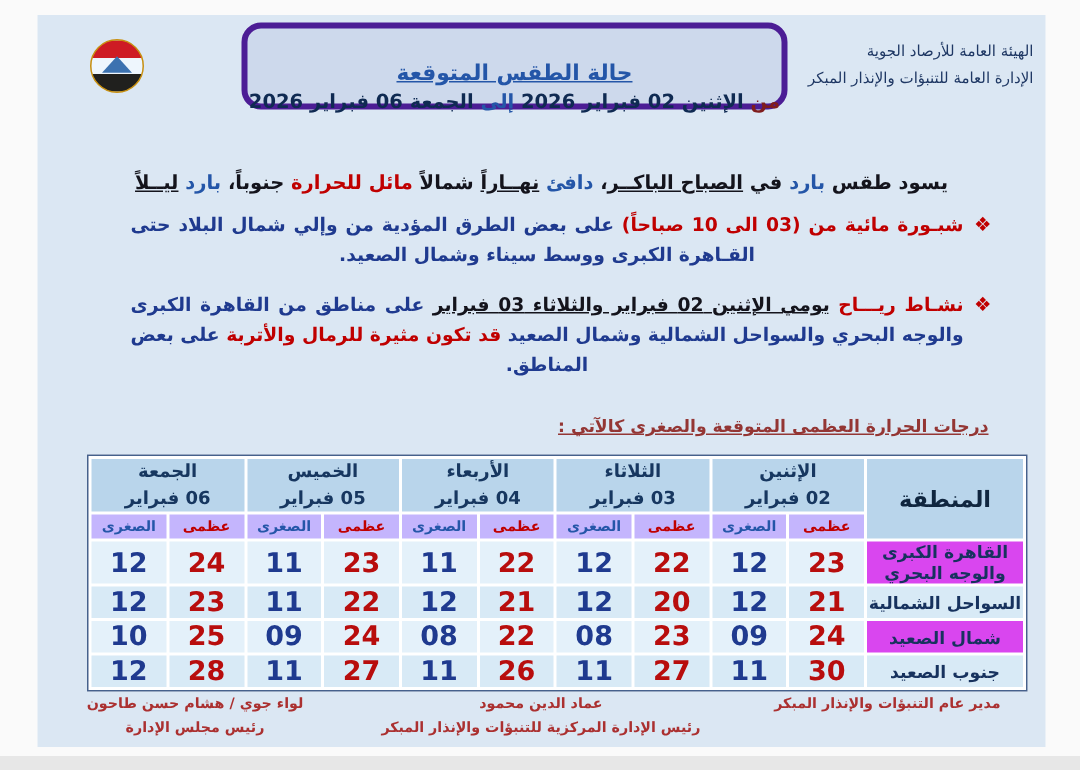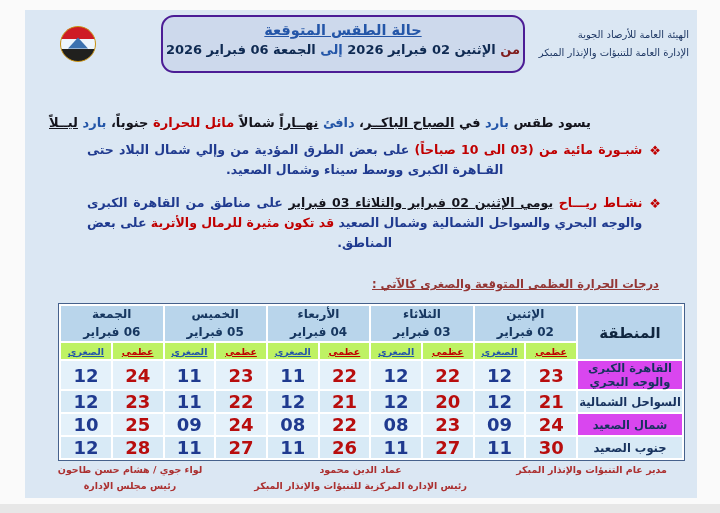--- a/index.html
+++ b/index.html
@@ -17,27 +17,27 @@
   .mountain{position:absolute;left:50%;top:46%;transform:translate(-50%,-50%);
             width:0;height:0;border-left:10px solid transparent;border-right:10px solid transparent;
             border-bottom:11px solid #3c72b0;}
 
   
   .org{position:absolute;right:8px;top:16px;width:178px;
        color:#1f3864;font-size:10px;font-weight:normal;line-height:1.75;}
 
   
   .titlebox{position:absolute;left:136px;top:5px;width:364px;height:58px;background:#cdd9ec;
-            border:2px solid #4c1d95;border-radius:13px;text-align:center;padding-top:5px;box-sizing:border-box;}
+            border:4px solid #4c1d95;border-radius:13px;text-align:center;padding-top:22px;box-sizing:border-box;}
   .titlebox .title{color:#2456a8;font-size:14.5px;font-weight:bold;text-decoration:underline;}
   .titlebox .subtitle{margin-top:4px;font-size:13px;font-weight:bold;}
   .subtitle .red{color:#7f1d1d;} .subtitle .blue{color:#2456a8;} .subtitle .dark{color:#0f2a52;margin-top:24px;}
 
   
-  .intro{position:absolute;top:92px;left:24px;right:24px;text-align:left;
+  .intro{position:absolute;top:92px;left:24px;right:24px;text-align:center;
          font-size:13px;font-weight:bold;color:#14141c;}
   .intro .b{color:#2456a8;} .intro .r{color:#c00000;}
   .intro .u{text-decoration:underline;color:#14141c;}
 
   .warn{position:absolute;right:36px;left:62px;display:flex;direction:rtl;gap:7px;
         font-size:12.5px;font-weight:bold;line-height:1.6;}
   .warn .mark{color:#c00000;font-size:13px;flex:0 0 auto;padding-top:1px;}
   .warn .btext{flex:1 1 auto;text-align:justify;text-align-last:center;}
   .warn .red{color:#c00000;} .warn .navy{color:#1f3a8f;}
   .warn .uline{color:#14141c;text-decoration:underline;}
@@ -45,21 +45,21 @@
 
   
   .table-title{position:absolute;top:267px;right:38px;color:#943634;font-size:11.5px;
                font-weight:bold;text-decoration:underline;margin-left:15px;}
   .table-wrap{position:absolute;top:293px;left:33px;width:627px;}
   table.temps{width:100%;border-collapse:separate;border-spacing:2px;background:#ffffff;
               border:1px solid #46618c;table-layout:fixed;direction:rtl;}
   table.temps th,table.temps td{padding:0;margin:0;}
   th.region-h{width:104px;background:#b9d5eb;color:#10263f;font-size:15px;font-weight:bold;}
   th.day-h{background:#b9d5eb;color:#173760;font-size:12px;font-weight:bold;height:35px;line-height:1.45;}
-  th.sub{background:#bef264;font-size:9.5px;height:16px;font-weight:bold;text-decoration:underline;}
+  th.sub{background:#c4b5fd;font-size:9.5px;height:16px;font-weight:bold;}
   th.sub.max{color:#c00000;} th.sub.min{color:#2456a8;}
   th.region{background:#d946ef;color:#17325e;font-size:11.5px;font-weight:bold;height:18px;}
   td.val{background:#e4f1fa;text-align:center;font-size:18px;font-weight:bold;height:18px;}
   td.val.max{color:#b80d0d;} td.val.min{color:#1f3a8f;}
   tbody tr:nth-child(even) th.region,
   tbody tr:nth-child(even) td.val{background:#d8eaf6;}
 
   
   .footer{position:absolute;top:452px;left:30px;right:30px;display:flex;direction:rtl;
           justify-content:space-between;text-align:center;color:#ab3030;

